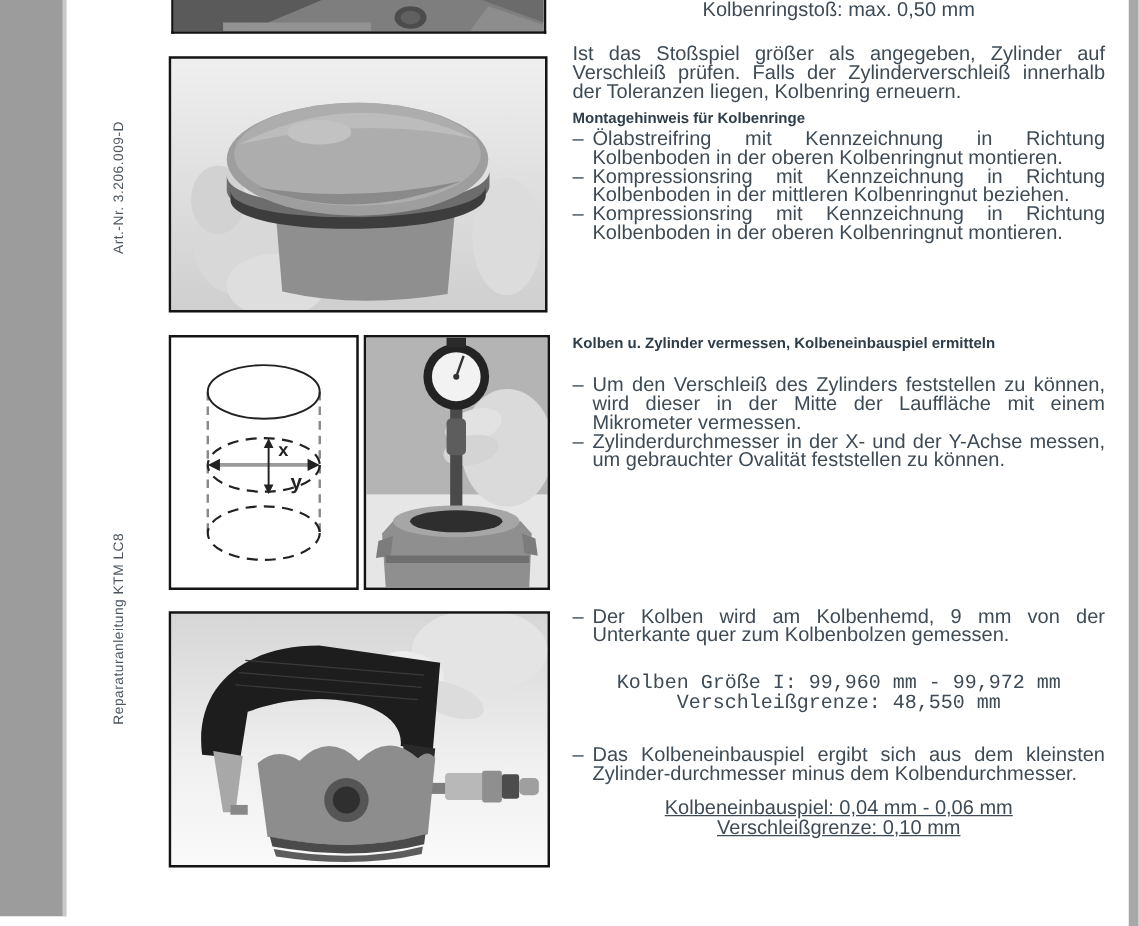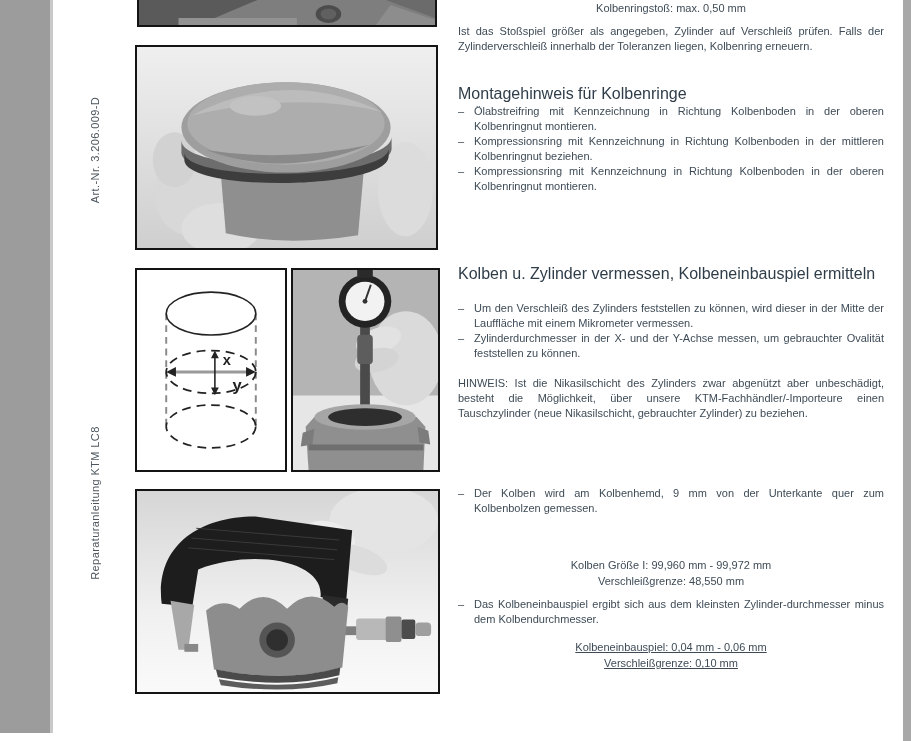--- a/index.html
+++ b/index.html
@@ -25,24 +25,24 @@
   
   .photo{position:absolute;box-sizing:border-box;border:2px solid #141414;background:#e8e8e8;overflow:hidden;}
   .photo svg{display:block;width:100%;height:100%;}
   .photo-top{left:137px;top:0;width:300px;height:27px;border-top:none;}
   .photo-piston{left:135px;top:45px;width:303px;height:205px;}
   .diagram{left:135px;top:268px;width:152px;height:204px;background:#ffffff;}
   .photo-gauge{left:291px;top:268px;width:149px;height:204px;}
   .photo-micrometer{left:135px;top:489px;width:305px;height:205px;}
 
   
-  .tc{position:absolute;left:458px;width:426px;color:#3e4b56;font-size:11px;line-height:15px;}
+  .tc{position:absolute;left:458px;width:426px;color:#3e4b56;font-size:16px;line-height:15px;}
   .center{text-align:center;}
   .just{text-align:justify;}
-  .heading{font-weight:normal;font-size:16px;line-height:16px;color:#2f3d49;}
+  .heading{font-weight:bold;font-size:12px;line-height:16px;color:#2f3d49;}
   .bullet{display:flex;margin:0;}
   .bullet .dash{width:16px;flex:0 0 16px;}
   .bullet .btxt{flex:1;text-align:justify;}
   .specs div{line-height:16px;}
 
   text{font-family:"Liberation Sans",sans-serif;}
 </style>
 </head>
 <body>
 
@@ -182,21 +182,21 @@
       <path d="M70,122 Q86,108 104,120 Q128,96 152,120 Q176,96 200,118 Q208,110 214,118 L208,180 Q150,196 78,182 Z" fill="#8d8d8d"></path>
       <circle cx="142" cy="152" r="18" fill="#555"></circle>
       <circle cx="142" cy="152" r="11" fill="#2f2f2f"></circle>
       <path d="M80,182 Q150,196 206,180 L205,188 Q150,202 82,190 Z" fill="#4a4a4a"></path>
       <path d="M83,192 Q150,204 204,190 L203,196 Q150,208 85,198 Z" fill="#5c5c5c"></path>
     </svg>
   </div>
 
   <div class="tc center" style="top:1px;">Kolbenringstoß: max. 0,50 mm</div>
 
-  <div class="tc just" style="top:24px;">Ist das Stoßspiel größer als angegeben, Zylinder auf Verschleiß prüfen. Falls der Zylinderverschleiß innerhalb der Toleranzen liegen, Kolbenring erneuern.</div>
+  <div class="tc just" style="top:36px;">Ist das Stoßspiel größer als angegeben, Zylinder auf Verschleiß prüfen. Falls der Zylinderverschleiß innerhalb der Toleranzen liegen, Kolbenring erneuern.</div>
 
   <div class="tc heading" style="top:86px;">Montagehinweis für Kolbenringe</div>
 
   <div class="tc" style="top:104px;">
     <div class="bullet">
       <span class="dash">–</span>
       <div class="btxt">Ölabstreifring mit Kennzeichnung in Richtung Kolbenboden in der oberen Kolbenringnut montieren.</div>
     </div>
     <div class="bullet">
       <span class="dash">–</span>
@@ -214,30 +214,29 @@
     <div class="bullet">
       <span class="dash">–</span>
       <div class="btxt">Um den Verschleiß des Zylinders feststellen zu können, wird dieser in der Mitte der Lauffläche mit einem Mikrometer vermessen.</div>
     </div>
     <div class="bullet">
       <span class="dash">–</span>
       <div class="btxt">Zylinderdurchmesser in der X- und der Y-Achse messen, um gebrauchter Ovalität feststellen zu können.</div>
     </div>
   </div>
 
-  <div class="tc just" style="top:376px;">HINWEIS: Ist die Nikasilschicht des Zylinders zwar abgenützt aber unbeschädigt, besteht die Möglichkeit, über unsere KTM-Fachhändler/-Importeure einen Tauschzylinder (neue Nikasilschicht, gebrauchter Zylinder) zu beziehen.</div>
 
   <div class="tc" style="top:486px;">
     <div class="bullet">
       <span class="dash">–</span>
       <div class="btxt">Der Kolben wird am Kolbenhemd, 9 mm von der Unterkante quer zum Kolbenbolzen gemessen.</div>
     </div>
   </div>
 
-  <div class="tc center specs" style="top:557px;">
+  <div class="tc center specs" style="top:538px;font-family:Liberation Mono, monospace;">
     <div>Kolben Größe I: 99,960 mm - 99,972 mm</div>
     <div>Verschleißgrenze: 48,550 mm</div>
   </div>
 
   <div class="tc" style="top:597px;">
     <div class="bullet">
       <span class="dash">–</span>
       <div class="btxt">Das Kolbeneinbauspiel ergibt sich aus dem kleinsten Zylinder-durchmesser minus dem Kolbendurchmesser.</div>
     </div>
   </div>

